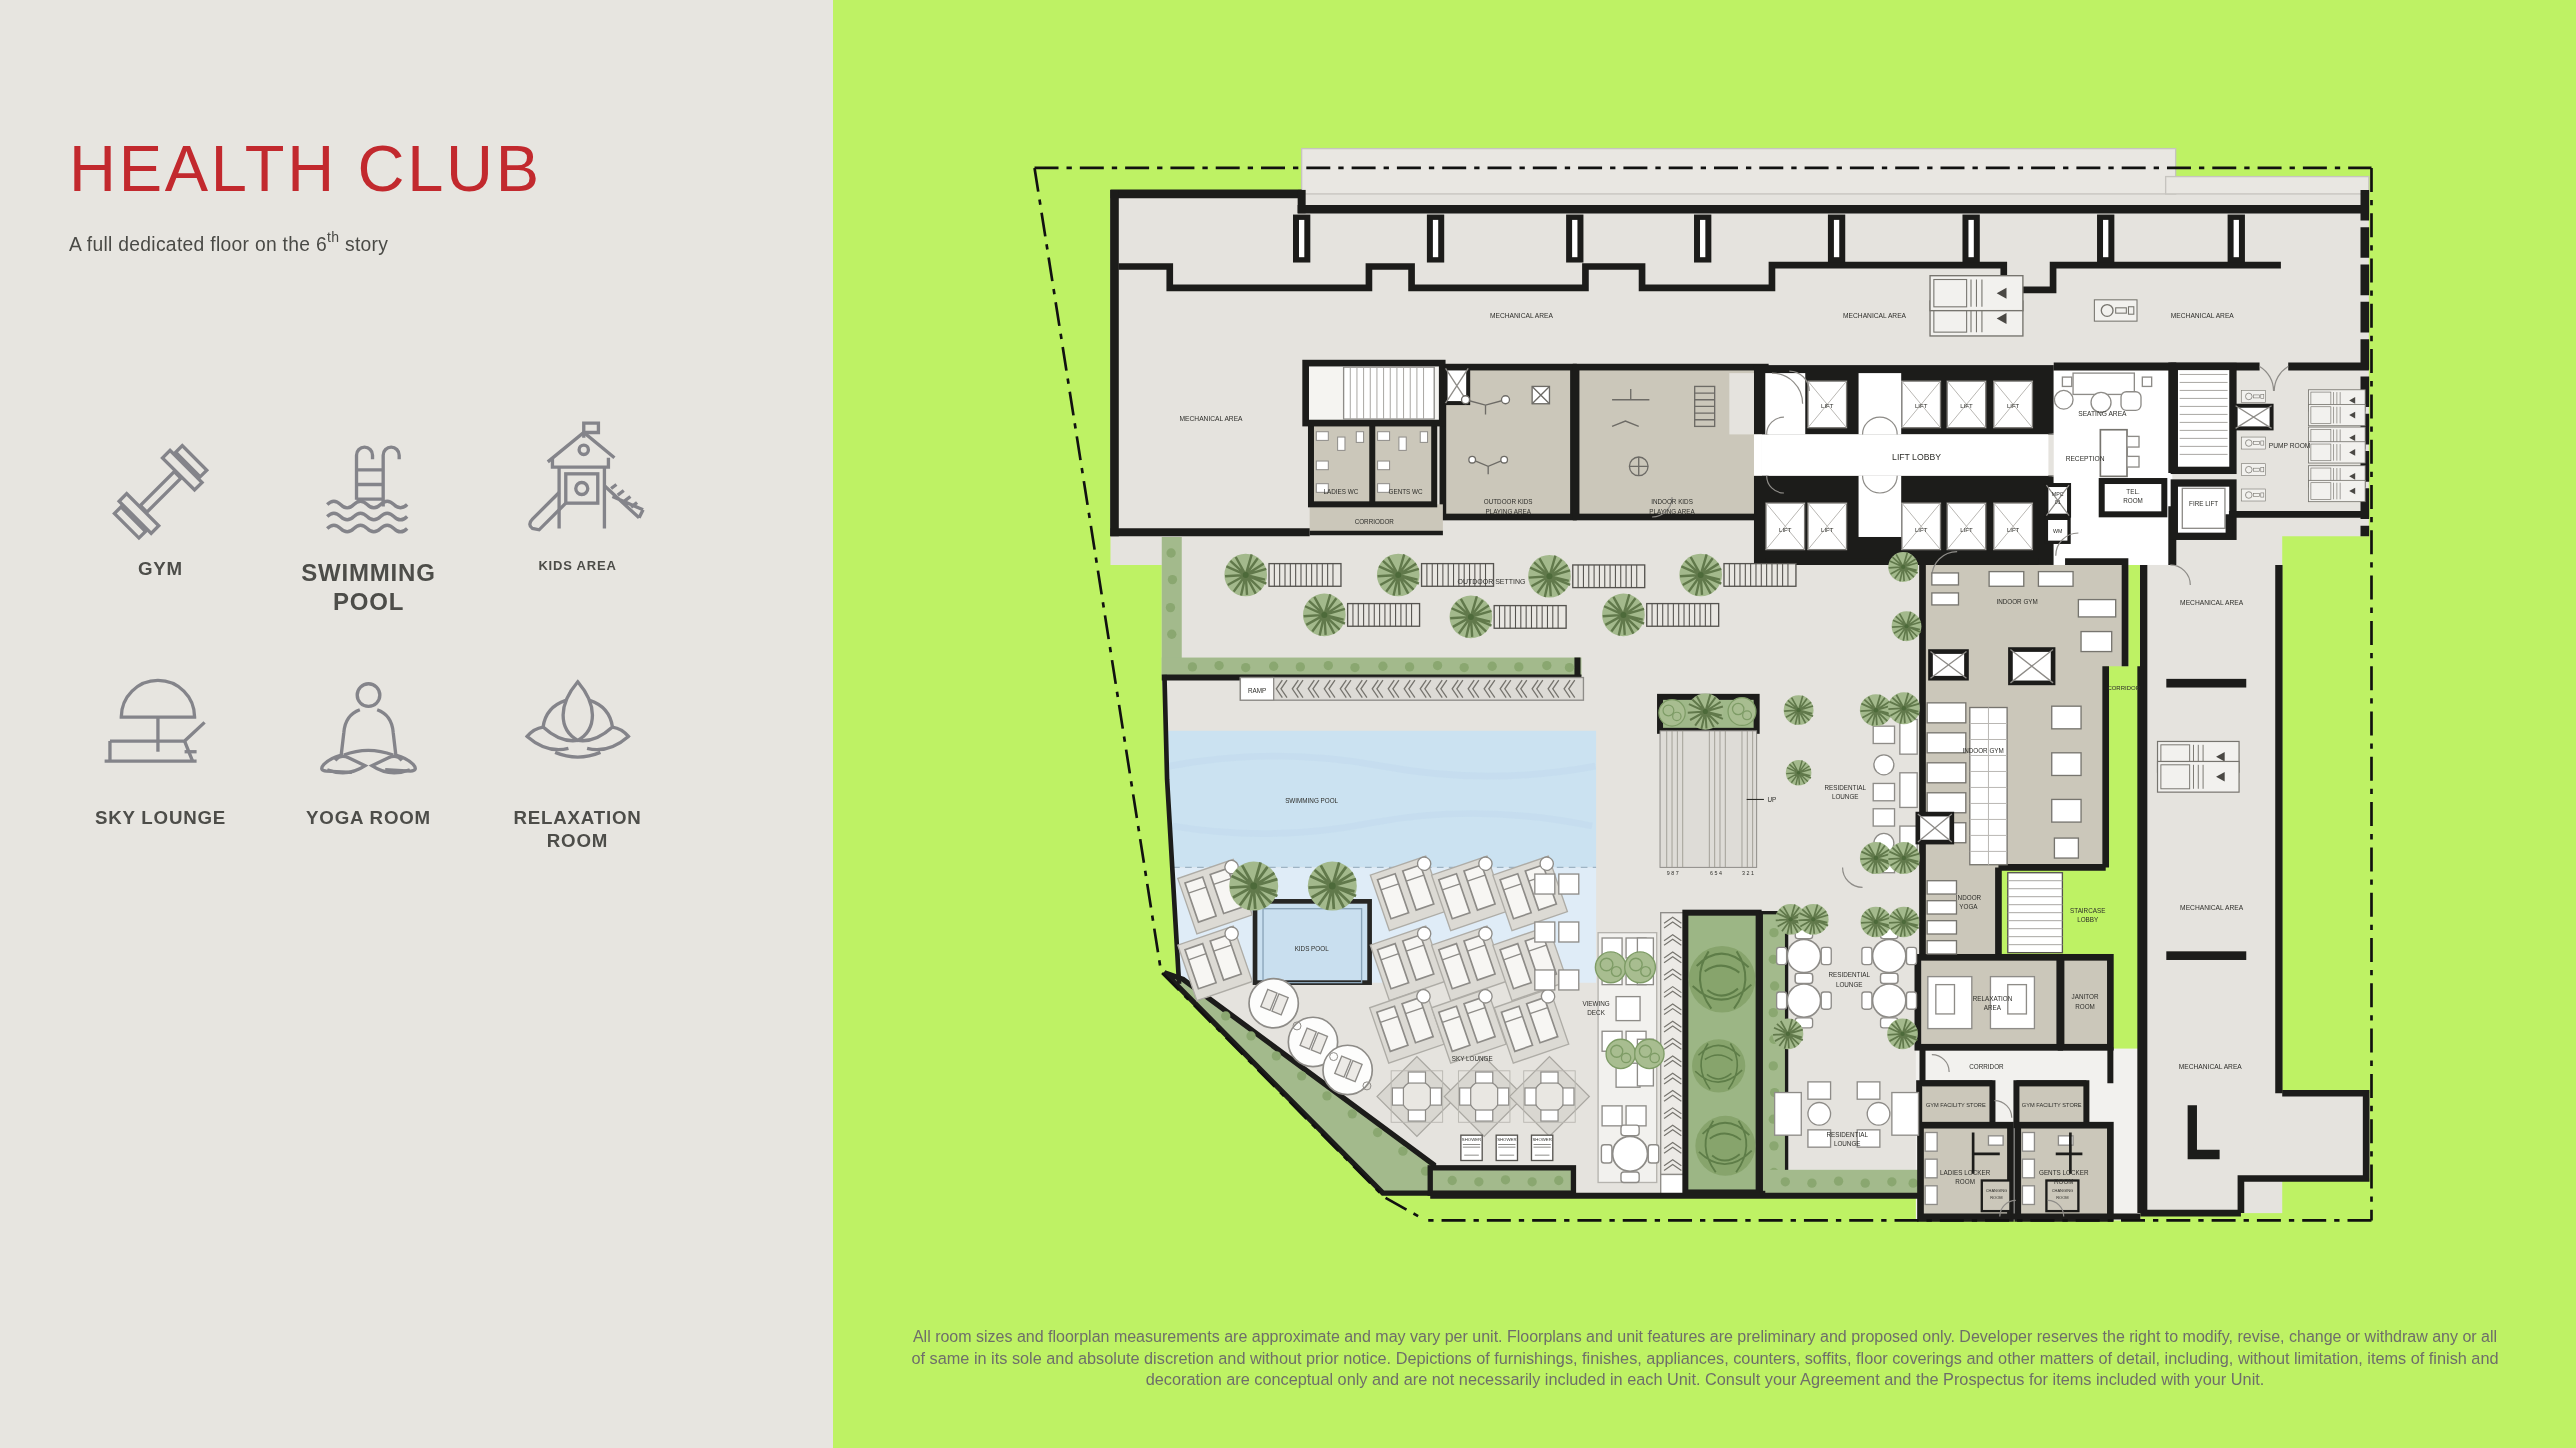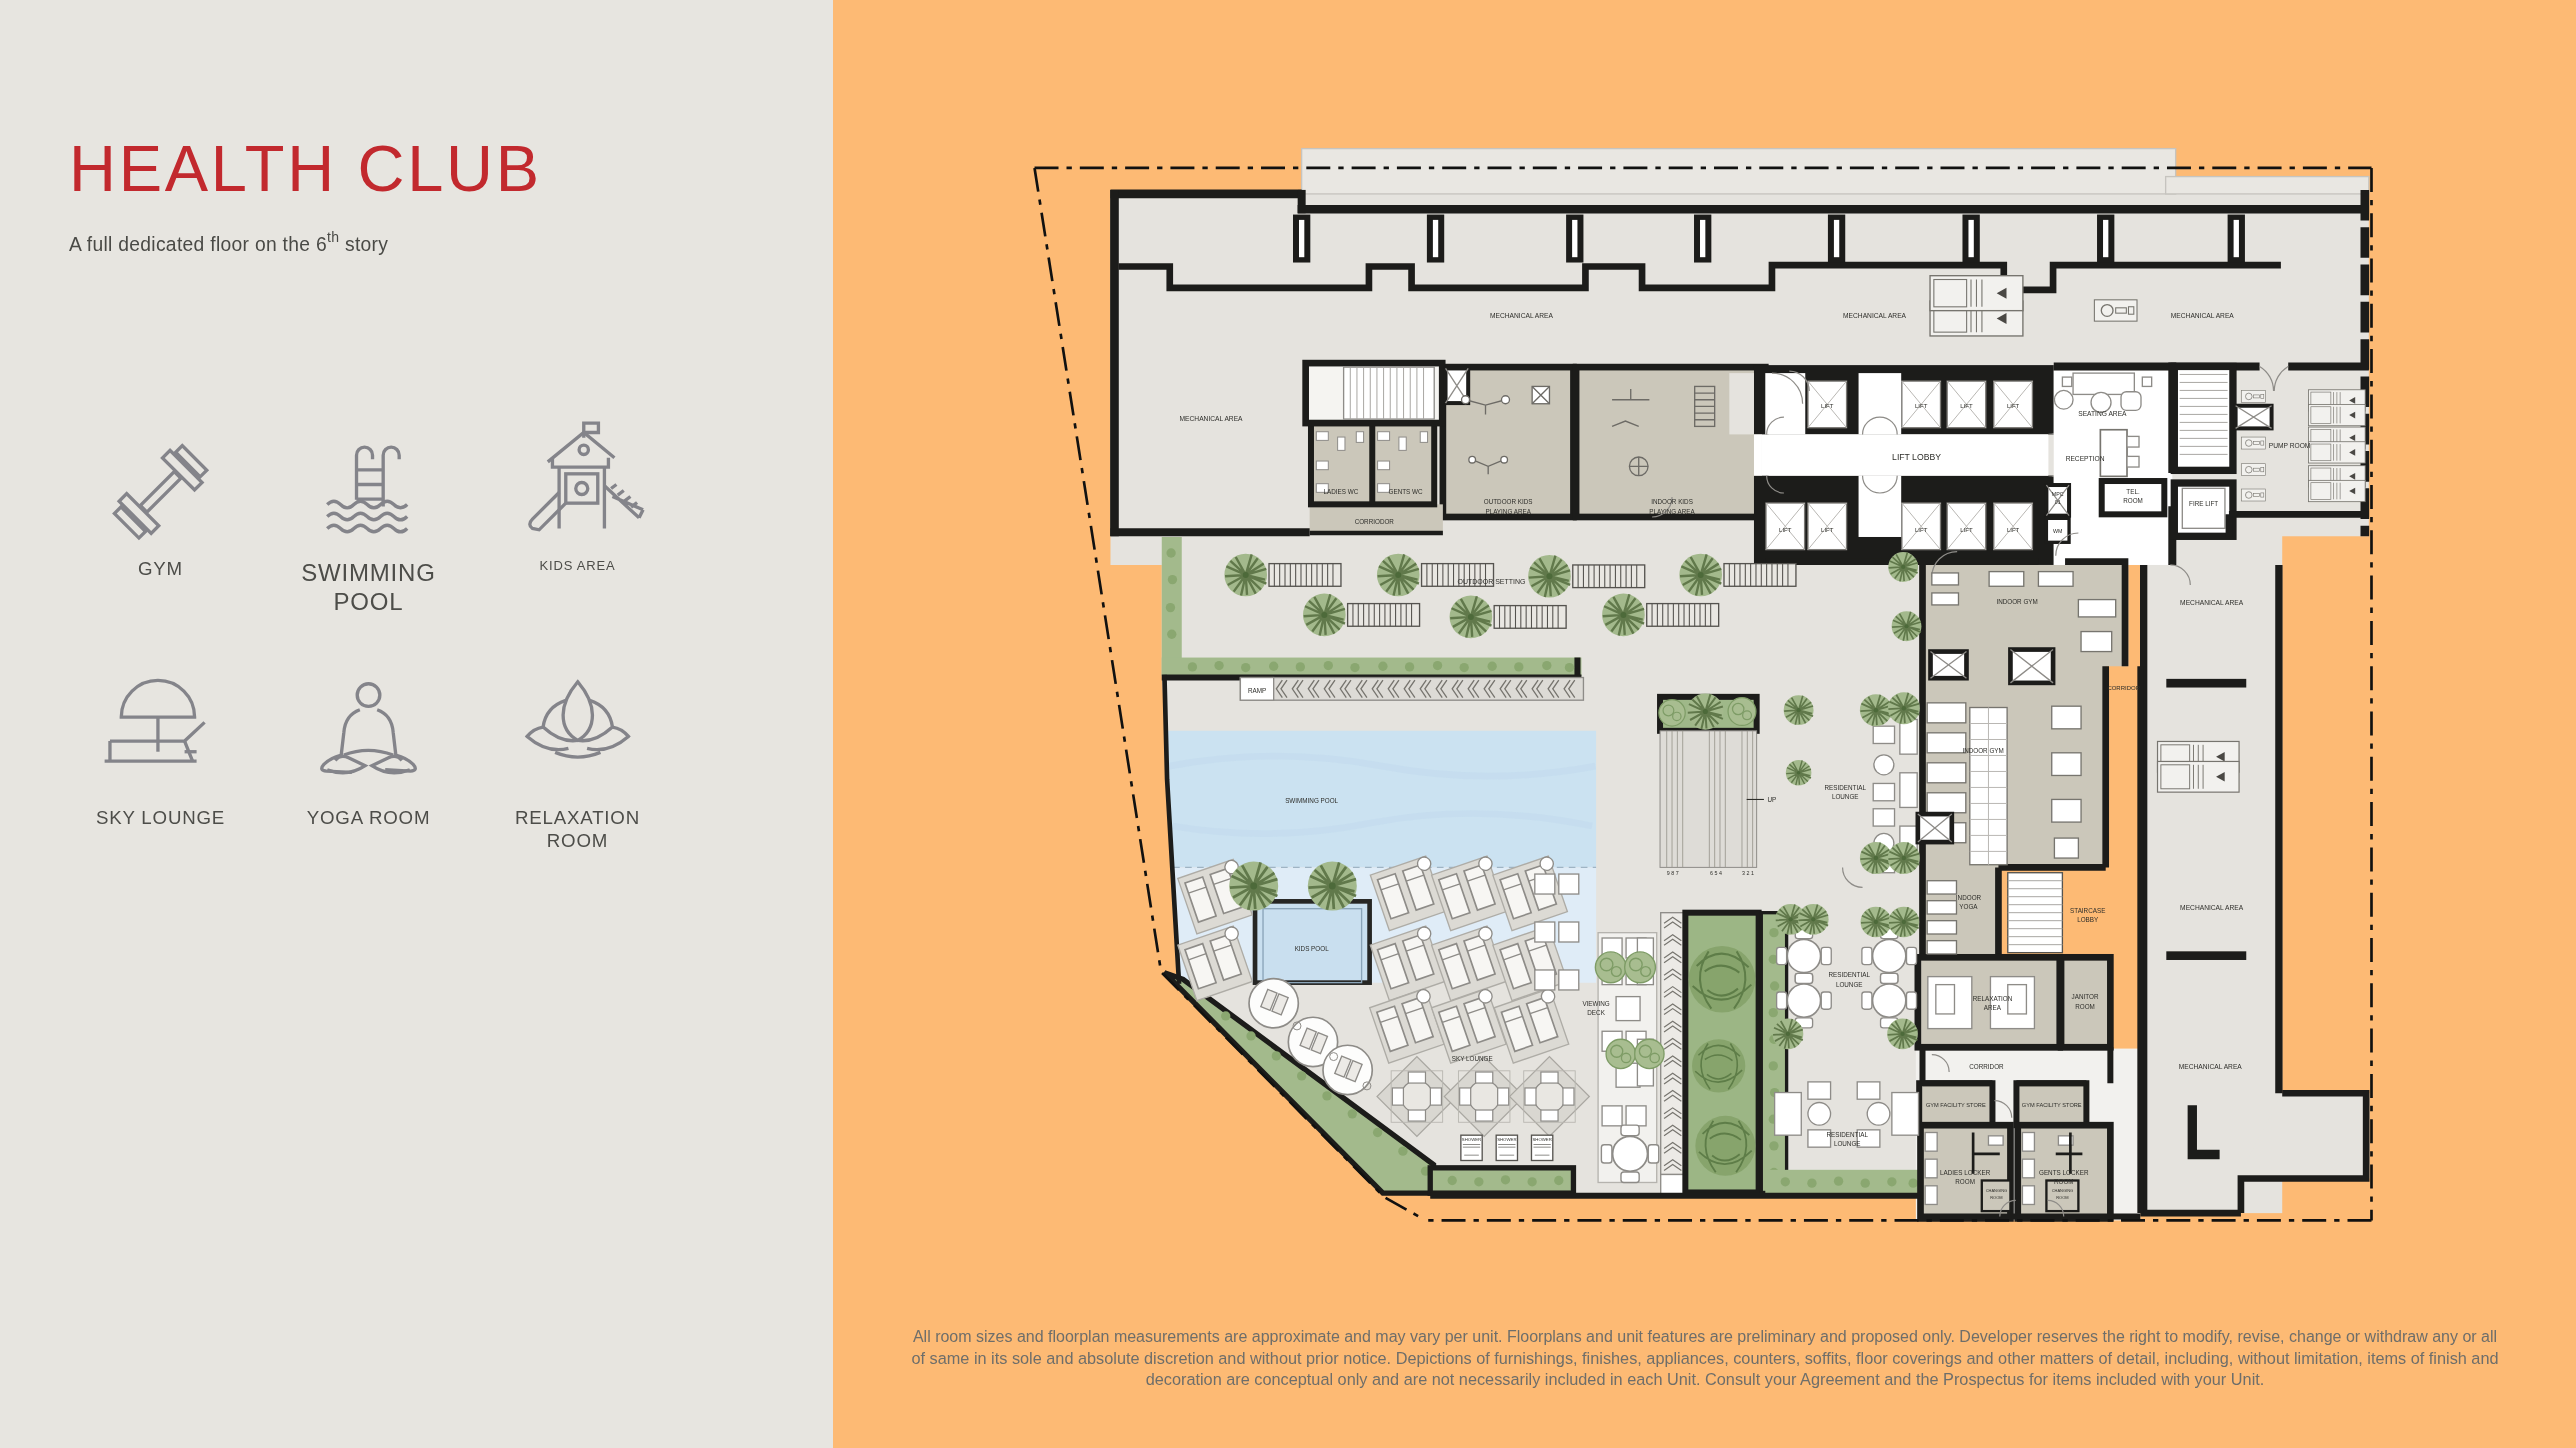--- a/index.html
+++ b/index.html
@@ -1,17 +1,17 @@
 <!DOCTYPE html>
 <html style="font-size:10.7px"><head>
 <meta charset="utf-8">
 <style>
   html,body{margin:0;padding:0;background:#ffffff;font-family:"Liberation Sans",sans-serif;}
-  #page{position:relative;width:2576px;height:1449px;overflow:hidden;background:#fdba74;}
-  .lbl{position:absolute;color:#393935;}
+  #page{position:relative;width:2576px;height:1449px;overflow:hidden;background:#bef264;}
+  .lbl{position:absolute;color:#393935;font-weight:bold;}
 </style>
 </head>
 <body>
 <div id="page">
 
 <div style="position:absolute;left:0;top:0;width:833px;height:1449px;background:#e7e5e0;"></div>
 
 <div style="position:absolute;left:69px;top:131px;font-size:65px;letter-spacing:2.7px;color:#c2292e;">HEALTH CLUB</div>
 
 <div style="position:absolute;left:69px;top:229px;font-size:19.3px;color:#4a4a46;letter-spacing:0.3px;">A full dedicated floor on the 6<span style="font-size:14px;vertical-align:9.3px;">th</span> story</div>

